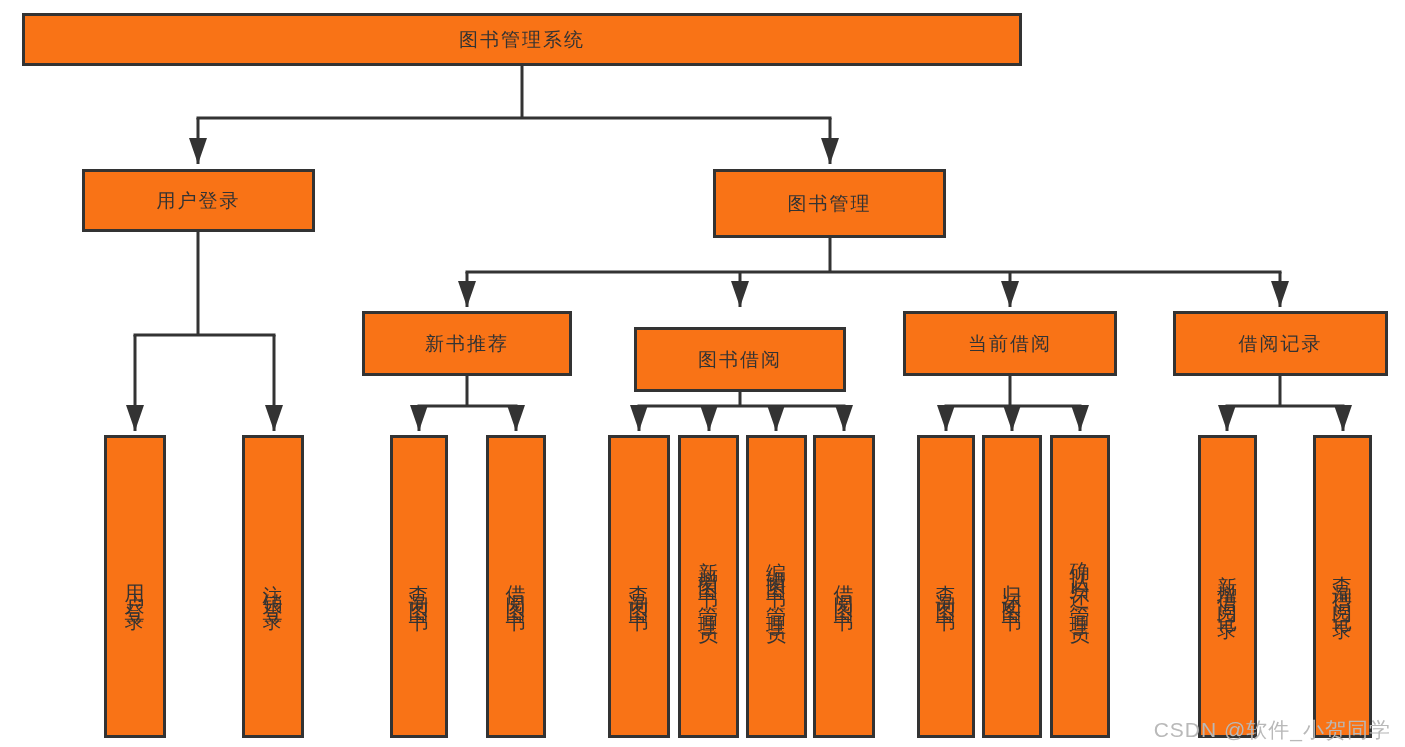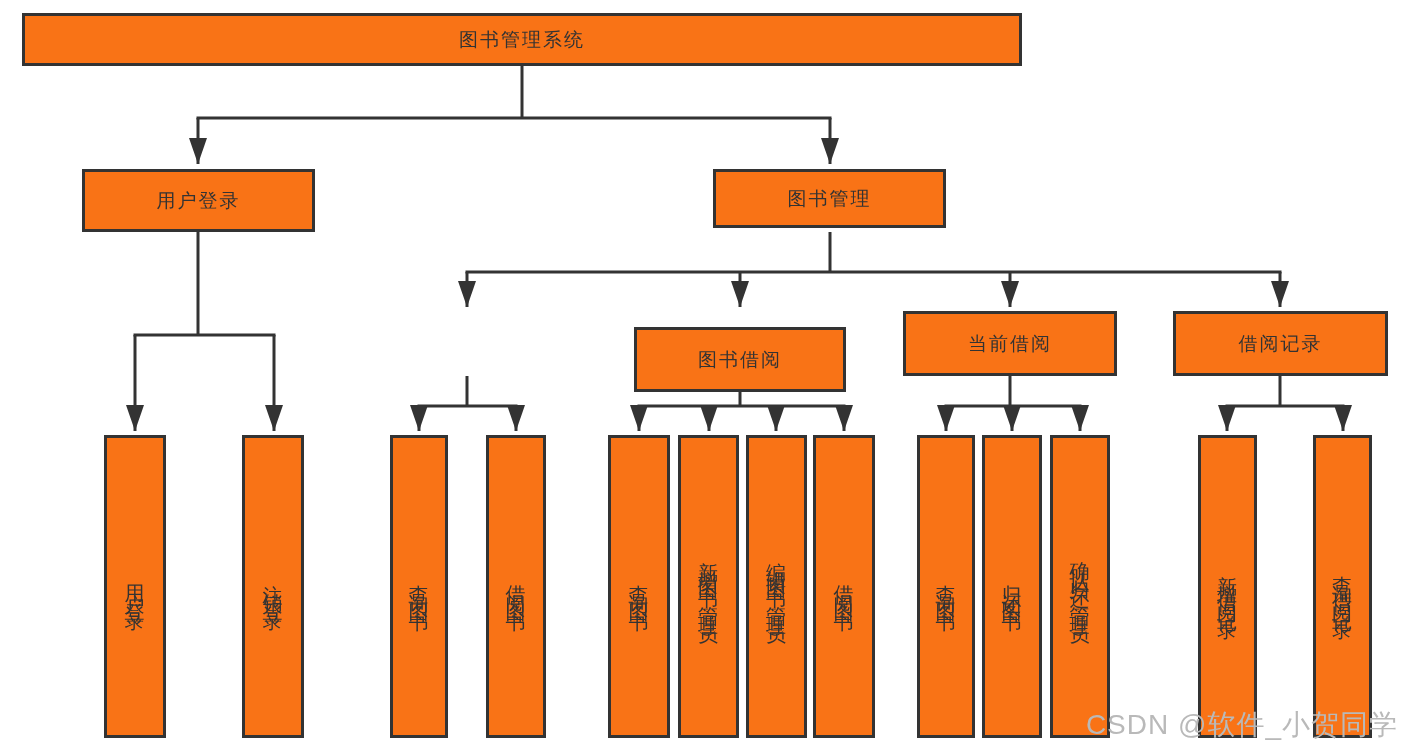--- a/index.html
+++ b/index.html
@@ -38,23 +38,23 @@
   .leaf {
     top: 435px;
     height: 303px;
     writing-mode: vertical-rl;
     font-size: 20px;
     letter-spacing: 9px;
     line-height: 1;
   }
   .watermark {
     position: absolute;
-    right: 7px;
+    right: 14px;
     bottom: 3px;
-    font-size: 28px;
+    font-size: 21px;
     letter-spacing: 1px;
     color: var(--watermark, #b9b9b9);
     z-index: 5;
   }
 </style>
 </head>
 <body>
 
 <div class="canvas">
 
@@ -116,22 +116,23 @@
       <path d="M1280 376 V406"></path>
       <path d="M1225.5 406 H1344.5"></path>
       <path d="M1227 406 V431" marker-end="url(#arrow)"></path>
       <path d="M1343 406 V431" marker-end="url(#arrow)"></path>
     </g>
   </svg>
 
   <div class="node" style="left:22px; top:13px; width:1000px; height:53px;">图书管理系统</div>
 
   <div class="node" style="left:82px; top:169px; width:233px; height:63px;">用户登录</div>
-  <div class="node" style="left:713px; top:169px; width:233px; height:59px;">图书管理</div>
+  <div class="node" style="left:713px; top:169px; width:233px; height:69px;">图书管理</div>
 
+  <div class="node" style="left:362px; top:311px; width:210px; height:65px;">新书推荐</div>
   <div class="node" style="left:634px; top:327px; width:212px; height:65px;">图书借阅</div>
   <div class="node" style="left:903px; top:311px; width:214px; height:65px;">当前借阅</div>
   <div class="node" style="left:1173px; top:311px; width:215px; height:65px;">借阅记录</div>
 
   <div class="node leaf" style="left:104px; width:62px;">用户登录</div>
   <div class="node leaf" style="left:242px; width:62px;">注销登录</div>
 
   <div class="node leaf" style="left:390px; width:58px;">查询图书</div>
   <div class="node leaf" style="left:486px; width:60px;">借阅图书</div>
 

